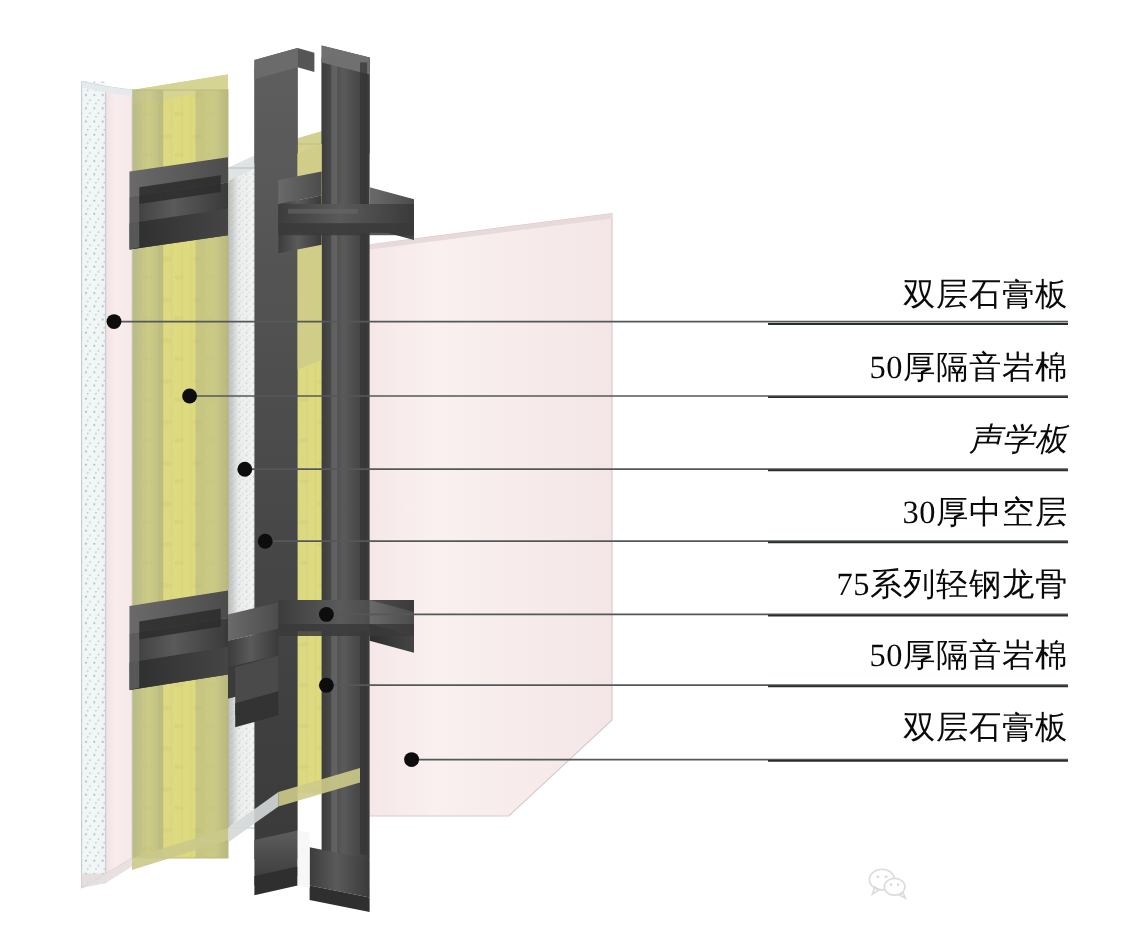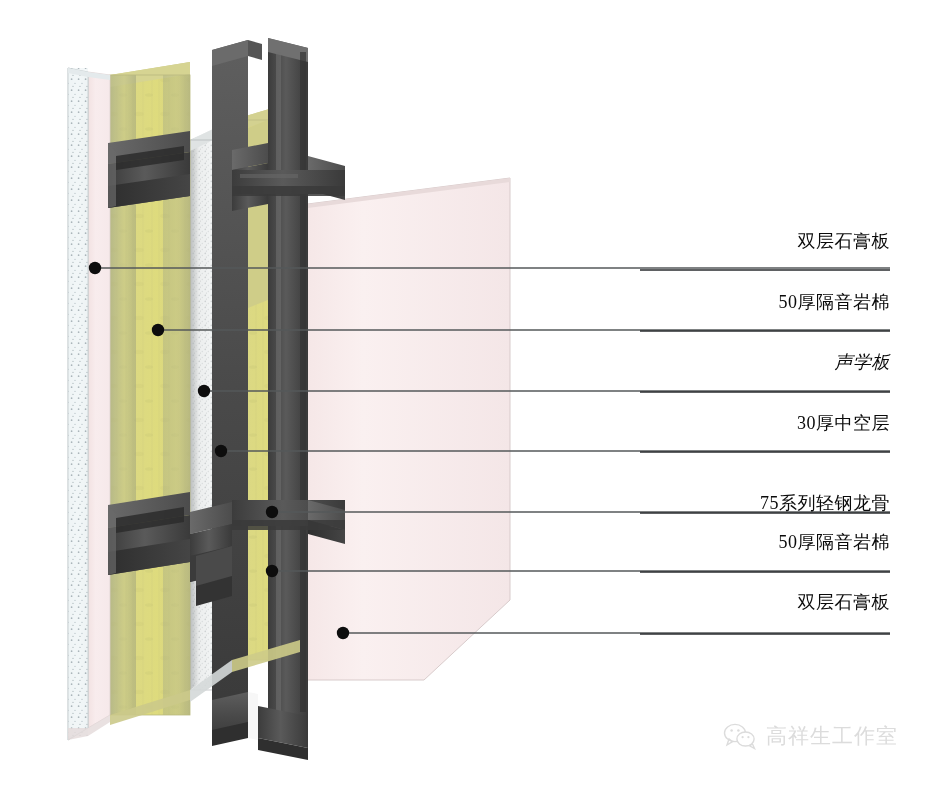--- a/index.html
+++ b/index.html
@@ -14,21 +14,21 @@
   
   #diagram { position:absolute; left:0; top:0; width:937px; height:791px; }
 
   
   .label-row {
     position:absolute;
     right:47px;
     width:300px;
     text-align:right;
     font-family:"Liberation Serif", serif;
-    font-size:18px;
+    font-size:27px;
     line-height:1;
     color:#0a0a0a;
     letter-spacing:0.5px;
     white-space:nowrap;
   }
 
   
   #watermark {
     position:absolute;
     left:723px; top:722px;
@@ -300,32 +300,31 @@
         <line x1="640" y1="572" x2="890" y2="572" stroke="#2a2d2f" stroke-width="1.5"></line>
         <line x1="640" y1="634" x2="890" y2="634" stroke="#2a2d2f" stroke-width="1.5"></line>
       </g>
   </svg>
 
   <div id="labels">
       <div class="label-row" style="top: 232px;">双层石膏板</div>
       <div class="label-row" style="top: 293px;">50厚隔音岩棉</div>
       <div class="label-row" style="top: 353px; font-style: italic;">声学板</div>
       <div class="label-row" style="top: 414px;">30厚中空层</div>
-      <div class="label-row" style="top: 474px; margin-top: 20px;">75系列轻钢龙骨</div>
+      <div class="label-row" style="top: 474px;">75系列轻钢龙骨</div>
       <div class="label-row" style="top: 533px;">50厚隔音岩棉</div>
       <div class="label-row" style="top: 593px;">双层石膏板</div>
     </div>
 
   <div id="watermark">
     <svg width="34" height="28" viewBox="0 0 34 28">
       <ellipse cx="12" cy="11" rx="10.5" ry="8.6" fill="none" stroke="#dcdcdc" stroke-width="1.4"></ellipse>
       <polygon points="6,17 4,23 9.5,19.6" fill="none" stroke="#dcdcdc" stroke-width="1.4"></polygon>
       <circle cx="8.6" cy="8.6" r="1.25" fill="#dcdcdc"></circle>
       <circle cx="15.4" cy="8.6" r="1.25" fill="#dcdcdc"></circle>
       <ellipse cx="22.5" cy="17" rx="8.6" ry="7" fill="#ffffff" stroke="#dcdcdc" stroke-width="1.4"></ellipse>
       <polygon points="29.5,22 31.5,26.5 26.5,23.8" fill="#ffffff" stroke="#dcdcdc" stroke-width="1.4"></polygon>
       <circle cx="19.6" cy="15.2" r="1.1" fill="#dcdcdc"></circle>
       <circle cx="25.4" cy="15.2" r="1.1" fill="#dcdcdc"></circle>
     </svg>
-    <span class="wm-text">高祥生工作室</span>
   </div>
 
 </div>
 
 </body></html>

